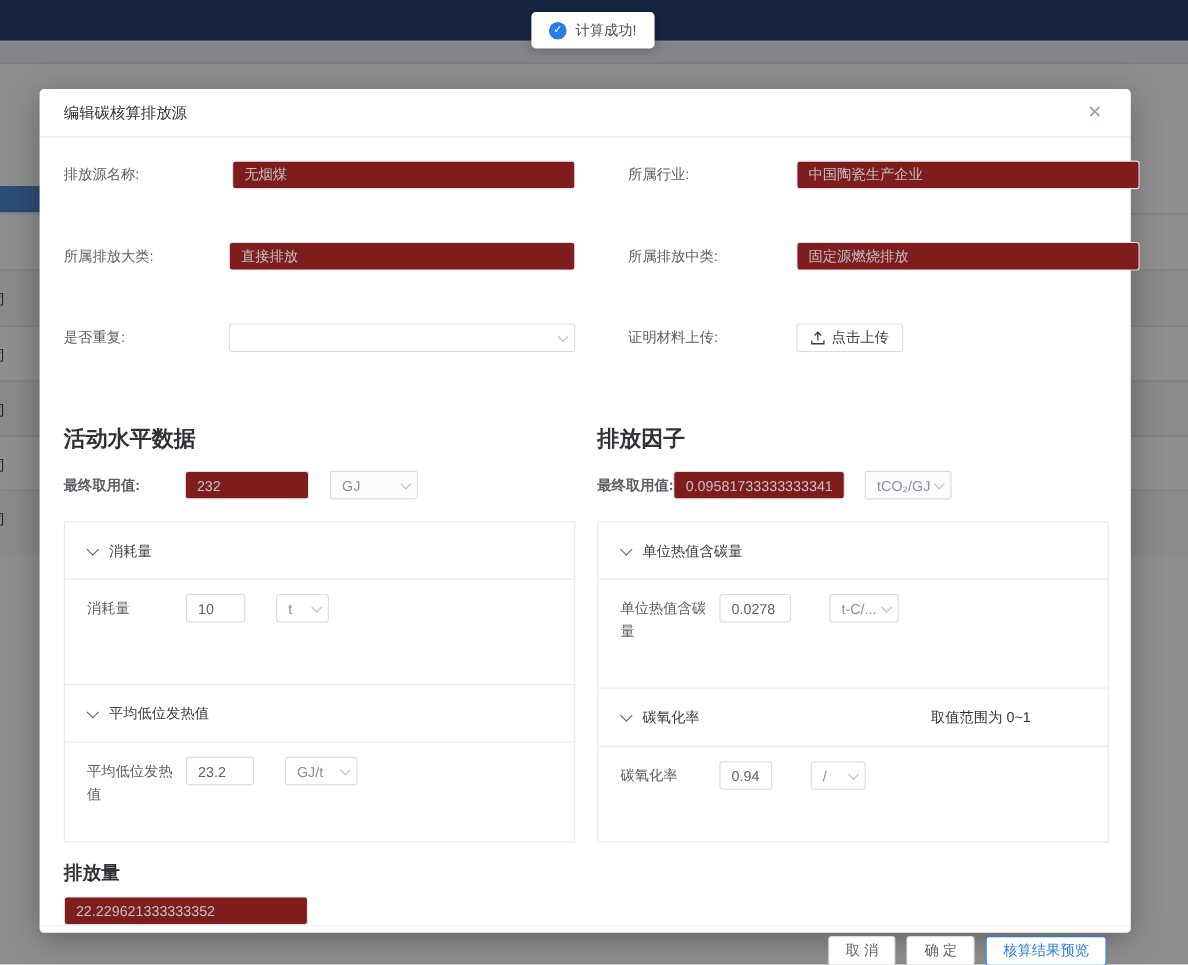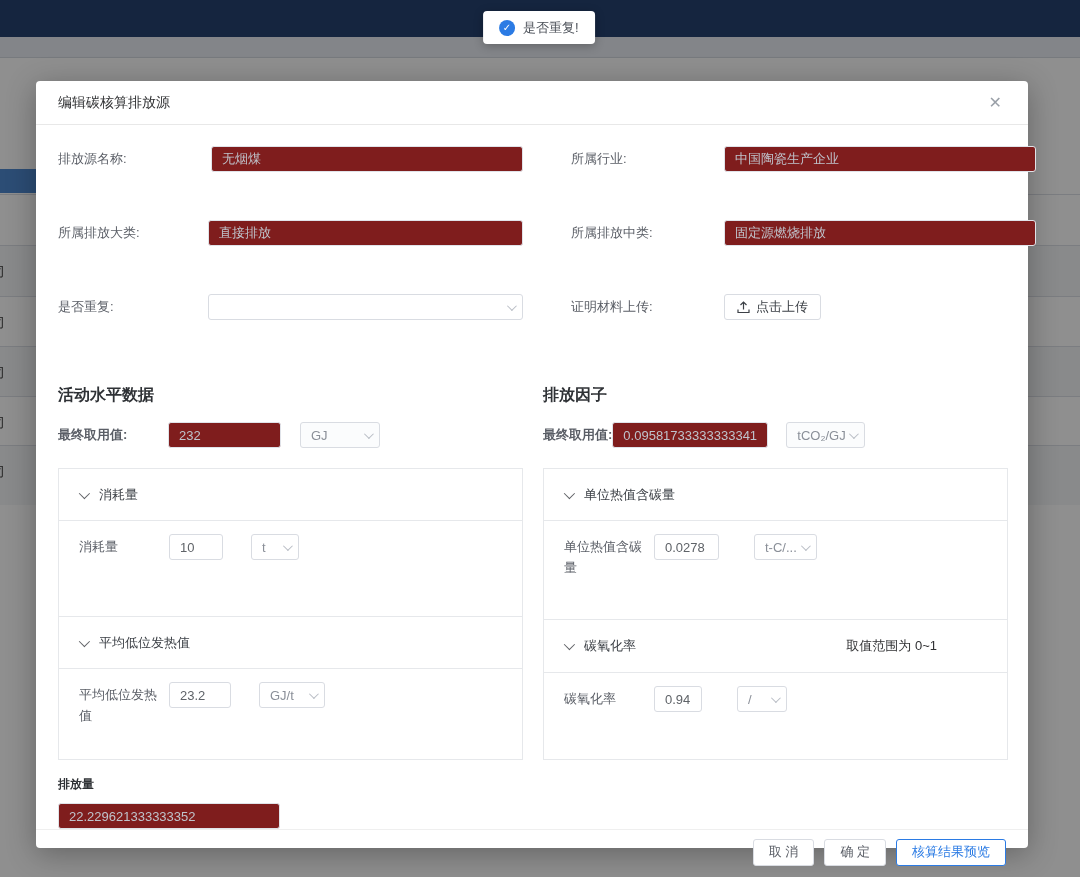--- a/index.html
+++ b/index.html
@@ -49,36 +49,36 @@
       color: #8a8f98; padding: 0 8px 0 10px; }
   .chev { width: 7px; height: 7px; border-right: 1px solid #b9bdc5; border-bottom: 1px solid #b9bdc5;
       transform: rotate(45deg) translateY(-2px); flex: none; }
 
   .upload-btn { height: 26px; border: 1px solid #d9dce2; border-radius: 3px; background: #fff; display: inline-flex;
       align-items: center; gap: 6px; padding: 0 12px; font-size: 13px; color: #3c4046; cursor: pointer; }
   .upload-btn svg { display: block; }
 
   
   .sections { display: grid; grid-template-columns: 465px 465px; column-gap: 20px; margin-top: 17px; }
-  .section-title { font-size: 16px; font-weight: bold; color: #2f3236; margin-bottom: 16px; }
+  .section-title { font-size: 20px; font-weight: bold; color: #2f3236; margin-bottom: 16px; }
   .final-row { display: flex; align-items: center; height: 26px; margin-bottom: 20px; }
   .final-row .flabel { font-size: 13px; color: #5a5e66; font-weight: bold; flex: none; }
 
   .panel { border: 1px solid #e6e8eb; height: 292px; }
   .panel-head { height: 52px; display: flex; align-items: center; padding: 0 20px; border-bottom: 1px solid #e6e8eb;
       font-size: 13px; color: #3c4046; gap: 12px; }
   .panel-head .note { margin-left: auto; margin-right: 50px; font-size: 13px; color: #303133; }
   .panel-body { padding: 13px 20px 0 20px; display: flex; align-items: flex-start; border-bottom: 1px solid #e6e8eb; }
   .panel-body:last-child { border-bottom: none; }
   .panel-body .plabel { font-size: 13px; color: #5a5e66; width: 90px; flex: none; line-height: 1.6; padding-top: 3px; }
   .collapse-chev { width: 8px; height: 8px; border-right: 1.5px solid #606266; border-bottom: 1.5px solid #606266;
       transform: rotate(45deg) translateY(-2px); flex: none; }
 
   
-  .emission-title { font-size: 12px; font-weight: bold; color: #2f3236; margin-top: 16px; margin-bottom: 10px; }
+  .emission-title { font-size: 17px; font-weight: bold; color: #2f3236; margin-top: 16px; margin-bottom: 10px; }
   .emission-input { width: 222px; }
 
   
   .modal-footer { flex: none; height: 45px; border-top: 1px solid #efefef; display: flex; align-items: center;
       justify-content: flex-end; gap: 10px; padding: 0 22px; }
   .btn { height: 27px; border: 1px solid #d9dce2; border-radius: 3px; background: #fff; font-size: 13px;
       color: #5a5e66; padding: 0 15px; cursor: pointer; font-family: inherit; }
   .btn.primary-outline { border-color: #2b7be4; color: #2b7be4; }
 </style>
 </head>
@@ -103,21 +103,21 @@
   <div class="trow alt" style="top:445px;height:60px">
       <span>司</span>
     </div>
 </div>
 
 <div class="topbar"></div>
 <div class="overlay"></div>
 
 <div class="toast">
   <span class="check-circle">✓</span>
-  <span>是否重复!</span>
+  <span>计算成功!</span>
 </div>
 
 <div class="modal">
 
   <div class="modal-header">
     <span class="modal-title">编辑碳核算排放源</span>
     <span class="modal-close">✕</span>
   </div>
 
   <div class="modal-body">

